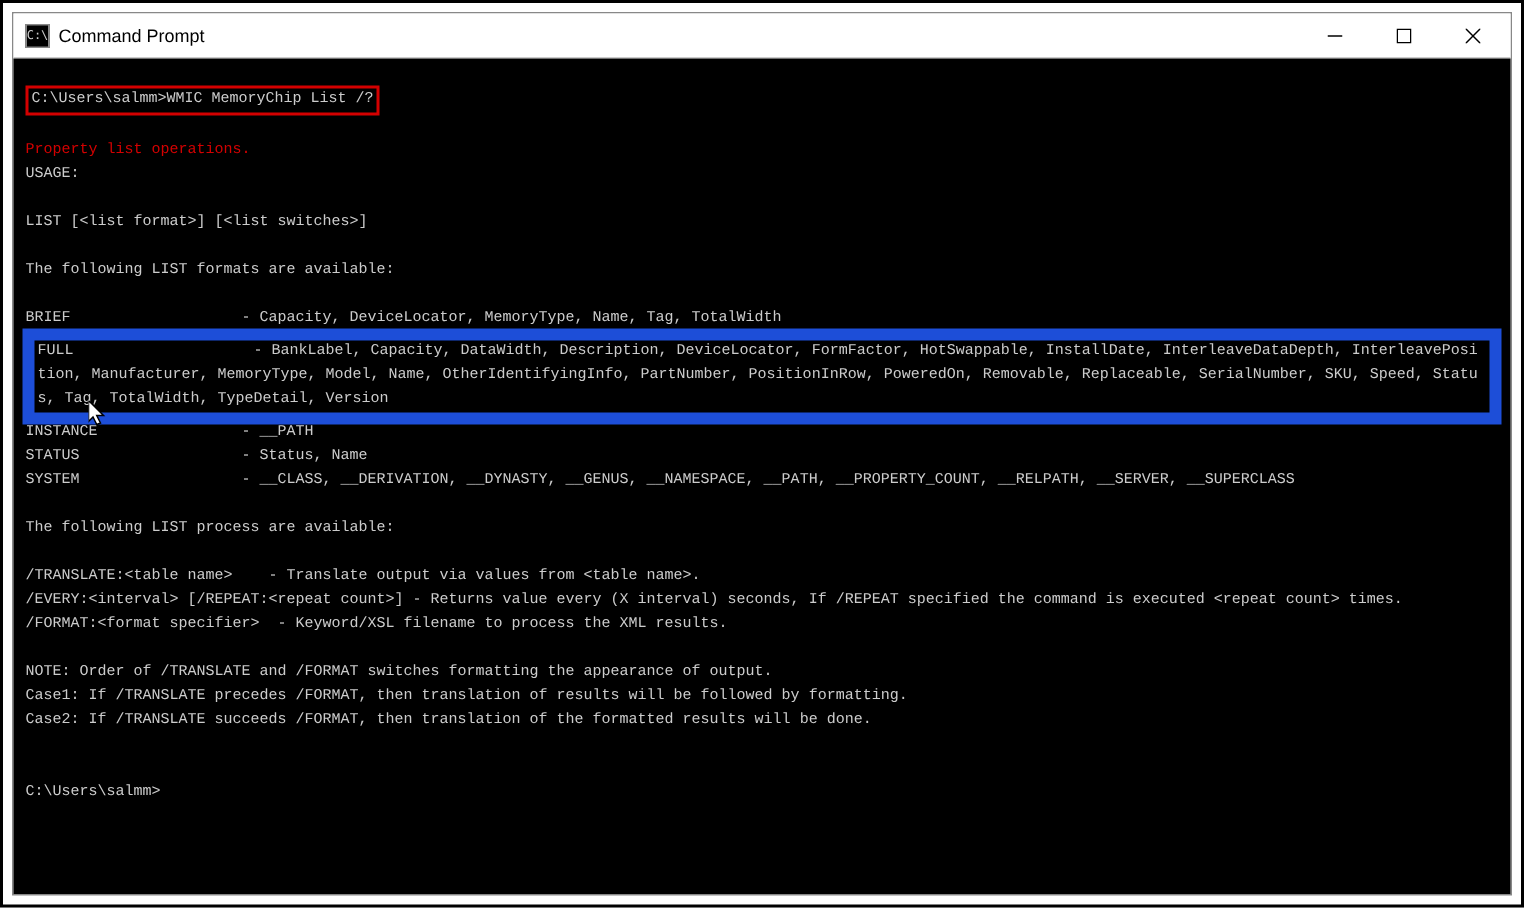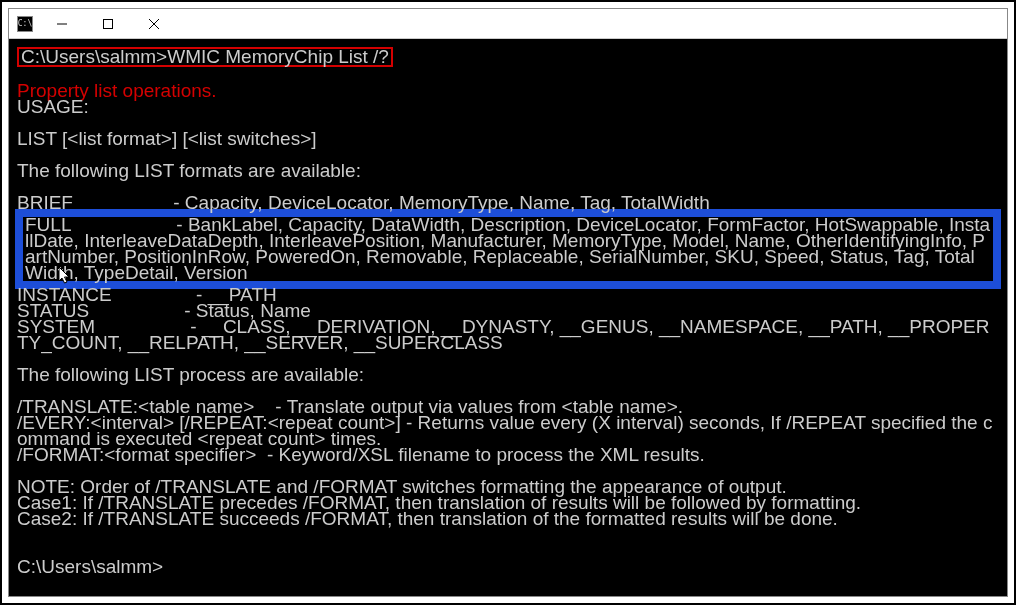--- a/index.html
+++ b/index.html
@@ -69,28 +69,28 @@
       font-family: "Segoe UI", sans-serif;
       font-size: 14px;
       color: #000;
       cursor: default;
     }
     .win-ctrl svg { display: block; }
     .console {
       flex: 1;
       background: #000;
       color: #ccc;
-      padding: 8px 8px;
-      font-size: 19px;
+      padding: 18px 8px;
+      font-size: 10px;
       line-height: 16px;
       white-space: pre-wrap;
       word-break: break-all;
       overflow: hidden;
       position: relative;
-      font-family: Liberation Sans, sans-serif;
+      font-family: Liberation Mono, monospace;
     }
     .red-box {
       border: 2px solid #d40000;
       display: inline-block;
       padding: 0 2px;
     }
     .red-text {
       color: #d40000;
     }
     .highlight-full-box {
@@ -108,20 +108,21 @@
       display: inline;
     }
   </style>
 </head>
 <body>
 
 <div class="outer-border">
   <div class="window">
     <div class="titlebar">
       <div class="title-icon">C:\</div>
+      <div class="title-text">Command Prompt</div>
       <div class="window-controls">
         <div class="win-ctrl">
           <svg width="10" height="10" viewBox="0 0 10 10">
               <line x1="0" y1="5" x2="10" y2="5" stroke="#000" stroke-width="1"></line>
             </svg>
         </div>
         <div class="win-ctrl">
           <svg width="10" height="10" viewBox="0 0 10 10">
               <rect x="0.5" y="0.5" width="9" height="9" fill="none" stroke="#000" stroke-width="1"></rect>
             </svg>

